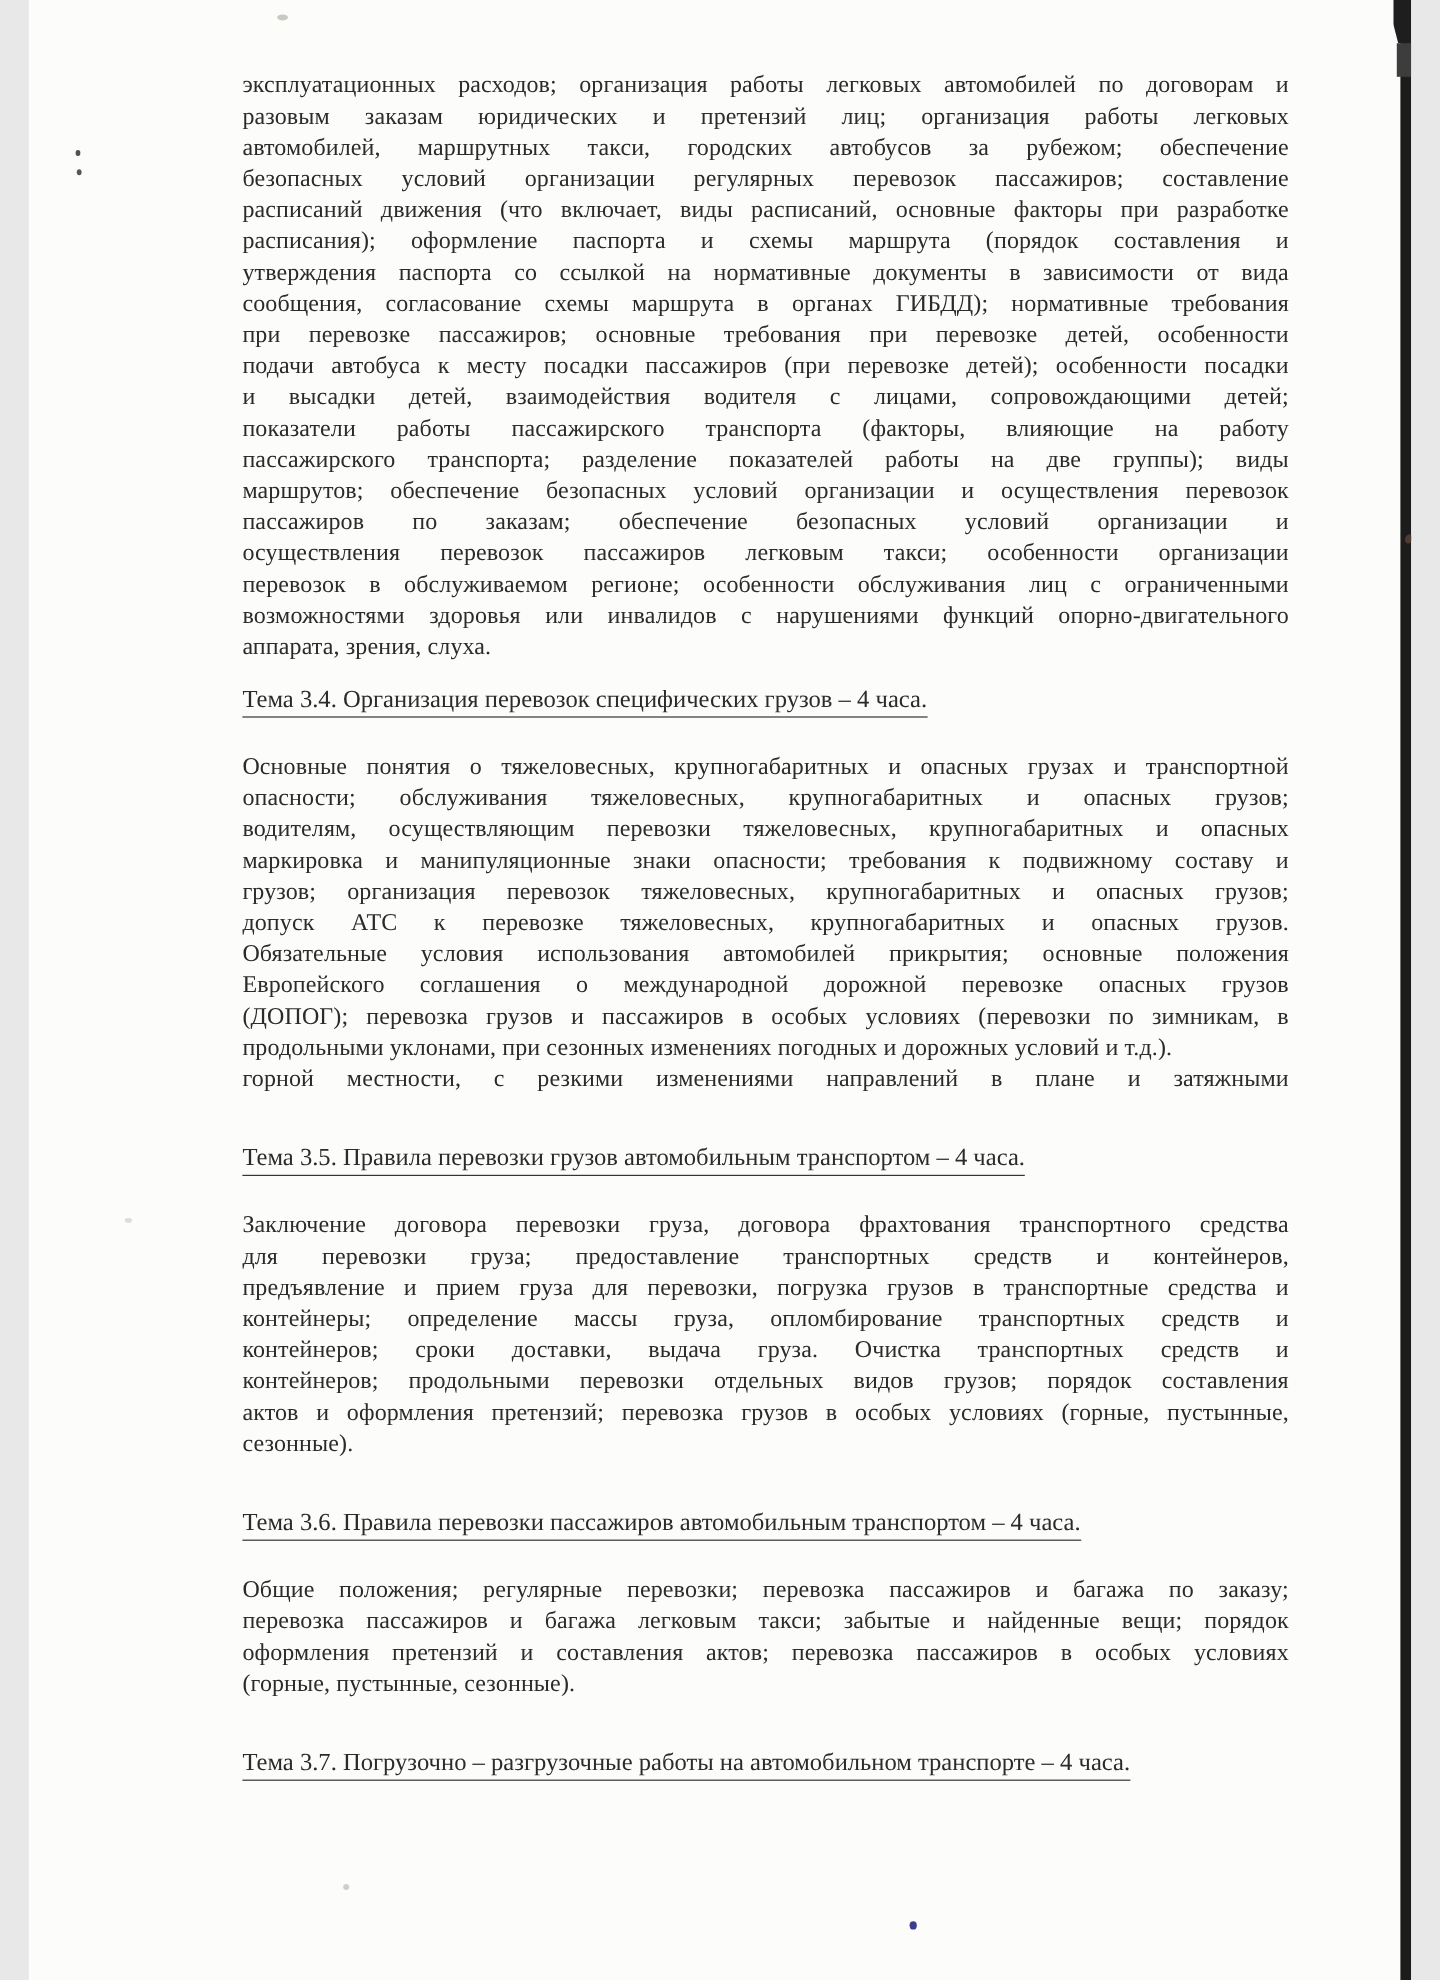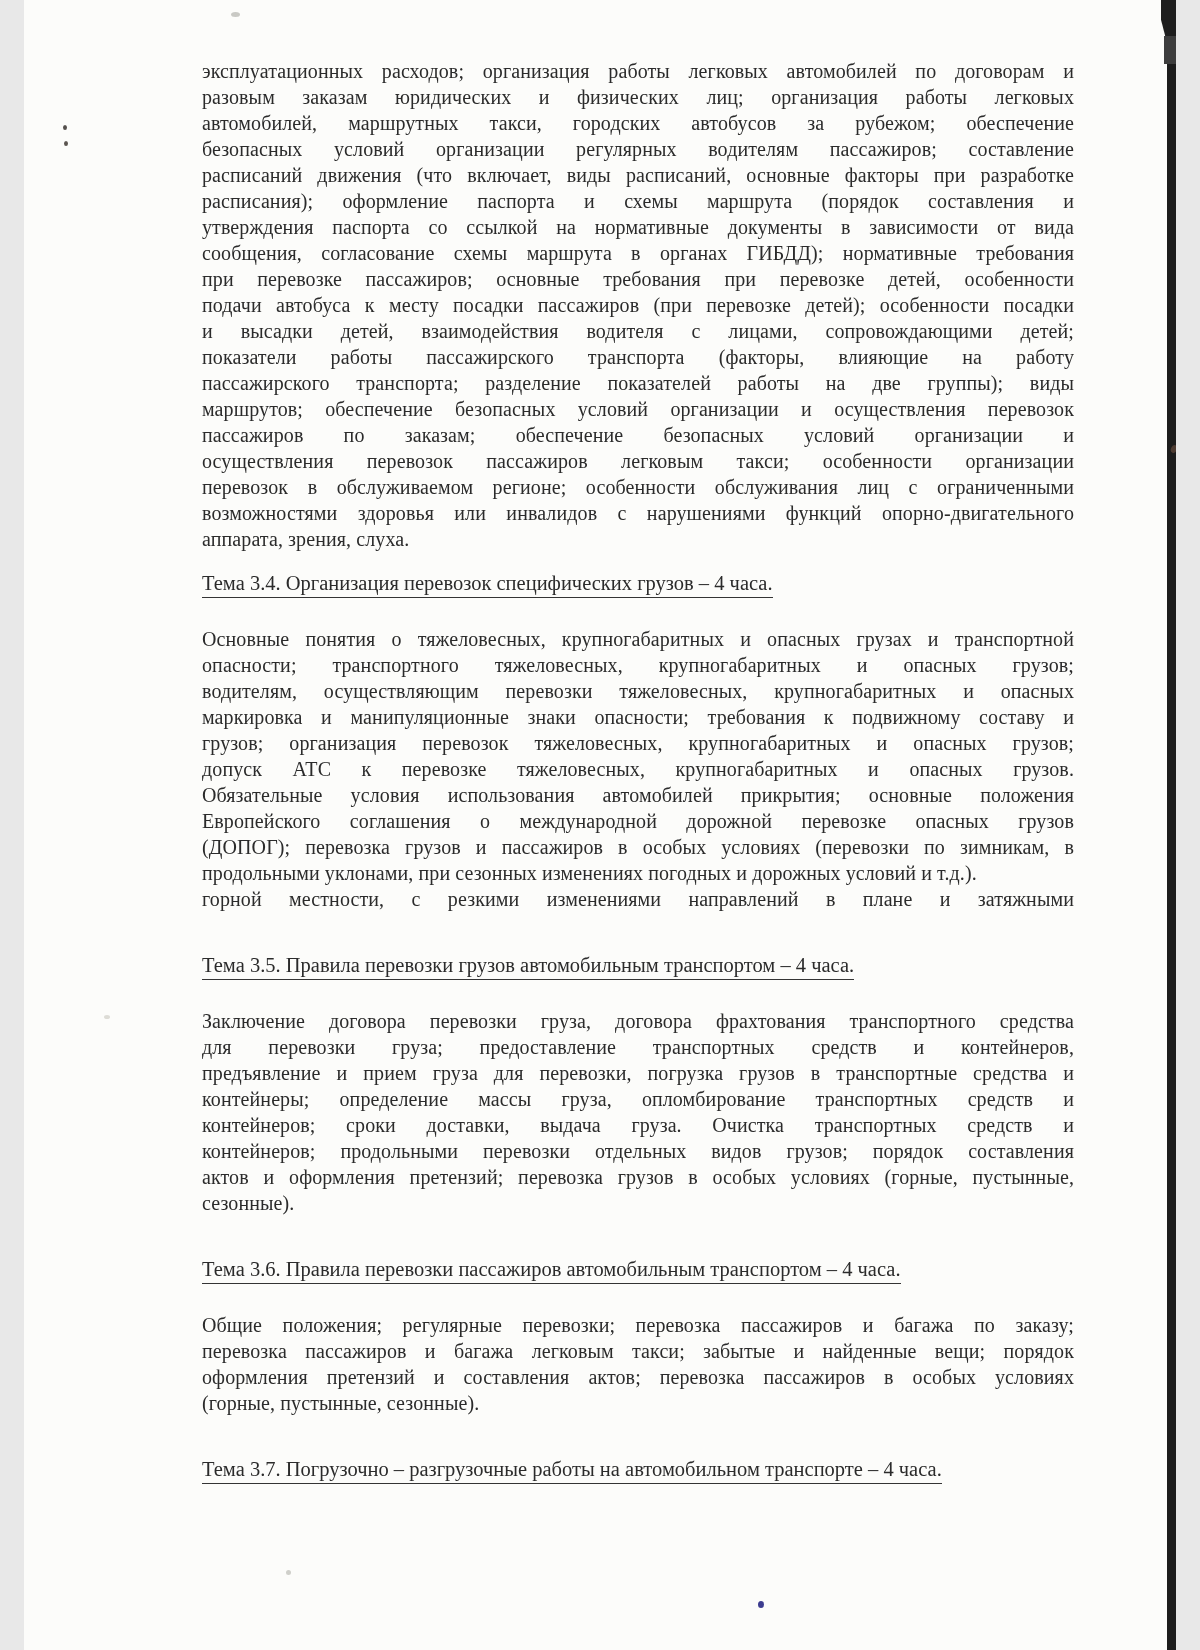--- a/index.html
+++ b/index.html
@@ -72,23 +72,23 @@
 </style>
 </head>
 <body>
 
 <div class="page">
 
   <div class="content">
 
     <div class="para">
       <div class="ln">эксплуатационных расходов; организация работы легковых автомобилей по договорам и</div>
-      <div class="ln">разовым заказам юридических и физических лиц; организация работы легковых</div>
+      <div class="ln">разовым заказам юридических и претензий лиц; организация работы легковых</div>
       <div class="ln">автомобилей, маршрутных такси, городских автобусов за рубежом; обеспечение</div>
-      <div class="ln">безопасных условий организации регулярных водителям пассажиров; составление</div>
+      <div class="ln">безопасных условий организации регулярных перевозок пассажиров; составление</div>
       <div class="ln">расписаний движения (что включает, виды расписаний, основные факторы при разработке</div>
       <div class="ln">расписания); оформление паспорта и схемы маршрута (порядок составления и</div>
       <div class="ln">утверждения паспорта со ссылкой на нормативные документы в зависимости от вида</div>
       <div class="ln">сообщения, согласование схемы маршрута в органах ГИБДД); нормативные требования</div>
       <div class="ln">при перевозке пассажиров; основные требования при перевозке детей, особенности</div>
       <div class="ln">подачи автобуса к месту посадки пассажиров (при перевозке детей); особенности посадки</div>
       <div class="ln">и высадки детей, взаимодействия водителя с лицами, сопровождающими детей;</div>
       <div class="ln">показатели работы пассажирского транспорта (факторы, влияющие на работу</div>
       <div class="ln">пассажирского транспорта; разделение показателей работы на две группы); виды</div>
       <div class="ln">маршрутов; обеспечение безопасных условий организации и осуществления перевозок</div>
@@ -96,21 +96,21 @@
       <div class="ln">осуществления перевозок пассажиров легковым такси; особенности организации</div>
       <div class="ln">перевозок в обслуживаемом регионе; особенности обслуживания лиц с ограниченными</div>
       <div class="ln">возможностями здоровья или инвалидов с нарушениями функций опорно-двигательного</div>
       <div class="ln last">аппарата, зрения, слуха.</div>
     </div>
 
     <div class="heading first"><span class="hl">Тема 3.4. Организация перевозок специфических грузов – 4 часа.</span></div>
 
     <div class="para">
       <div class="ln">Основные понятия о тяжеловесных, крупногабаритных и опасных грузах и транспортной</div>
-      <div class="ln">опасности; транспортного тяжеловесных, крупногабаритных и опасных грузов;</div>
+      <div class="ln">опасности; обслуживания тяжеловесных, крупногабаритных и опасных грузов;</div>
       <div class="ln">водителям, осуществляющим перевозки тяжеловесных, крупногабаритных и опасных</div>
       <div class="ln">маркировка и манипуляционные знаки опасности; требования к подвижному составу и</div>
       <div class="ln">грузов; организация перевозок тяжеловесных, крупногабаритных и опасных грузов;</div>
       <div class="ln">допуск АТС к перевозке тяжеловесных, крупногабаритных и опасных грузов.</div>
       <div class="ln">Обязательные условия использования автомобилей прикрытия; основные положения</div>
       <div class="ln">Европейского соглашения о международной дорожной перевозке опасных грузов</div>
       <div class="ln">(ДОПОГ); перевозка грузов и пассажиров в особых условиях (перевозки по зимникам, в</div>
       <div class="ln last">продольными уклонами, при сезонных изменениях погодных и дорожных условий и т.д.).</div>
       <div class="ln">горной местности, с резкими изменениями направлений в плане и затяжными</div>
     </div>

